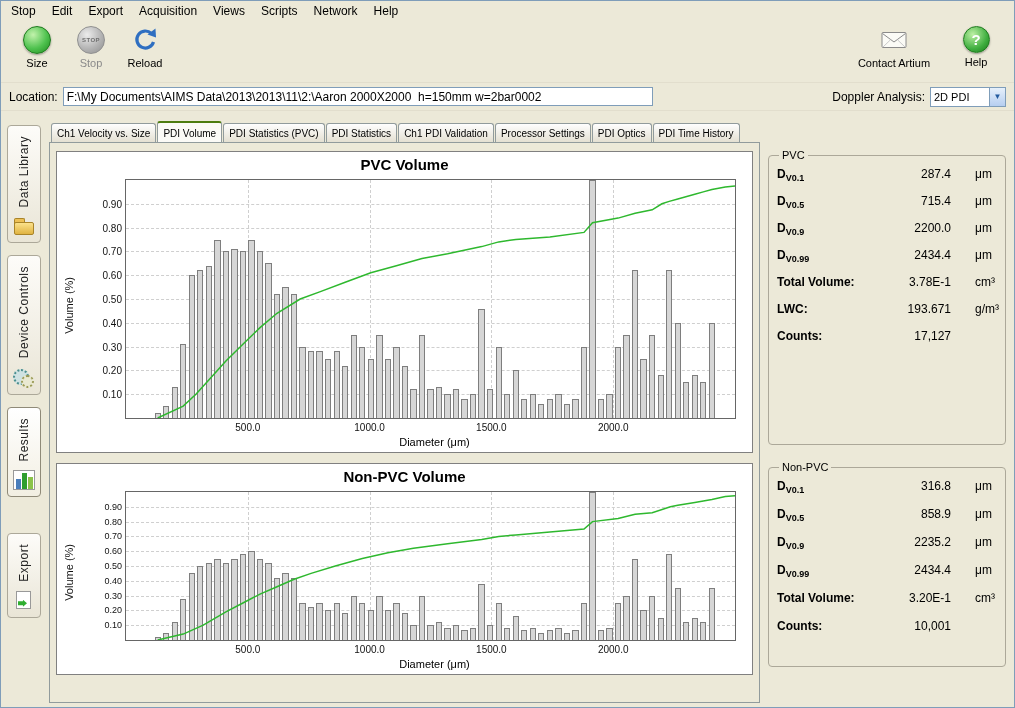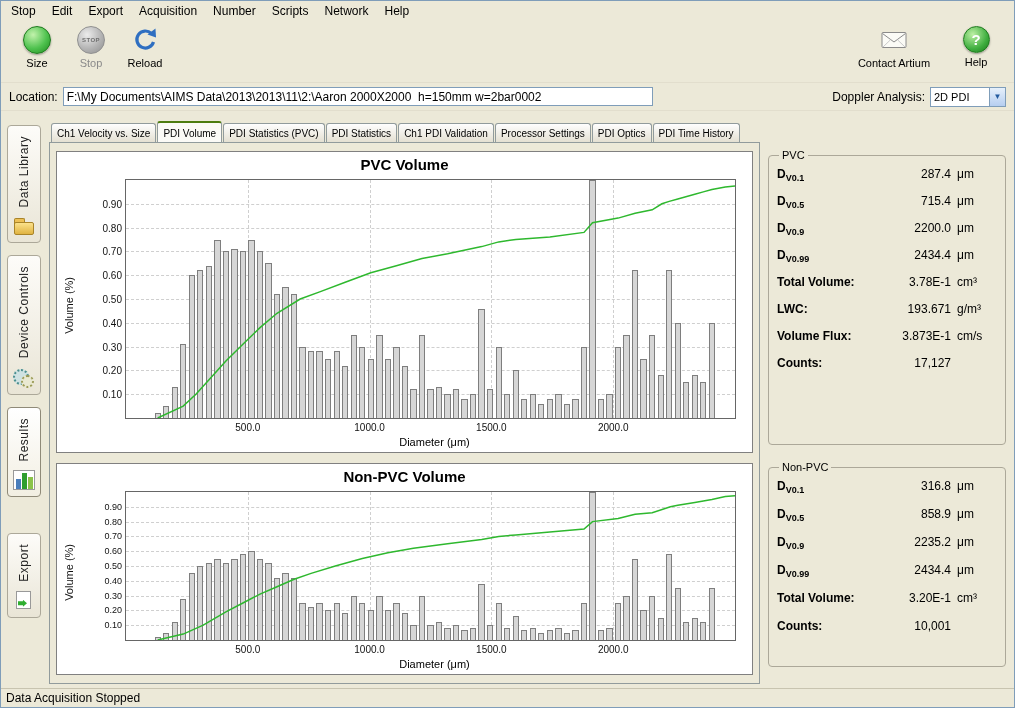--- a/index.html
+++ b/index.html
@@ -82,41 +82,41 @@
   .rightpanel{width:250px;padding:4px 8px 4px 4px;display:flex;flex-direction:column;flex:none;}
   fieldset{border:1px solid #aca899;border-radius:4px;padding:6px 8px 4px;background:#ece9d8;}
   fieldset.pvc-box{margin-top:34px;height:296px;}
   fieldset.nonpvc-box{margin-top:16px;height:206px;}
   legend{font-size:11px;padding:0 3px;margin-left:2px;}
   .stat-row{display:flex;align-items:baseline;height:27px;}
   .nonpvc-box .stat-row{height:28px;}
   .stat-label{flex:1;font-weight:bold;font-size:12px;}
   .stat-label sub{font-size:9px;font-weight:bold;}
   .stat-value{width:62px;text-align:right;font-size:12px;}
-  .stat-unit{width:46px;padding-left:6px;font-size:12px;}
+  .stat-unit{width:46px;padding-left:24px;font-size:12px;}
 
   
   .statusbar{height:19px;border-top:1px solid #c8c4b0;display:flex;align-items:center;padding:0 5px;font-size:12px;flex:none;}
 </style>
 </head>
 <body>
 
 <div class="window">
 
   <div class="menubar">
 
       <div class="menu-item">Stop</div>
 
       <div class="menu-item">Edit</div>
 
       <div class="menu-item">Export</div>
 
       <div class="menu-item">Acquisition</div>
 
-      <div class="menu-item">Number</div>
+      <div class="menu-item">Views</div>
 
       <div class="menu-item">Scripts</div>
 
       <div class="menu-item">Network</div>
 
       <div class="menu-item">Help</div>
     </div>
 
   <div class="toolbar">
     <div class="tool">
@@ -464,25 +464,20 @@
               <span class="stat-unit">cm³</span>
             </div>
 
 
             <div class="stat-row">
               <span class="stat-label"><span></span><sub></sub><span>LWC:</span></span>
               <span class="stat-value">193.671</span>
               <span class="stat-unit">g/m³</span>
             </div>
 
-            <div class="stat-row">
-              <span class="stat-label"><span></span><sub></sub><span>Volume Flux:</span></span>
-              <span class="stat-value">3.873E-1</span>
-              <span class="stat-unit">cm/s</span>
-            </div>
 
 
             <div class="stat-row">
               <span class="stat-label"><span></span><sub></sub><span>Counts:</span></span>
               <span class="stat-value">17,127</span>
               <span class="stat-unit"></span>
             </div>
           </div>
       </fieldset>
       <fieldset class="nonpvc-box">
@@ -523,17 +518,14 @@
               <span class="stat-label"><span></span><sub></sub><span>Counts:</span></span>
               <span class="stat-value">10,001</span>
               <span class="stat-unit"></span>
             </div>
           </div>
       </fieldset>
     </div>
 
   </div>
 
-  <div class="statusbar">
-    <span>Data Acquisition Stopped</span>
-  </div>
 
 </div>
 
 </body></html>

